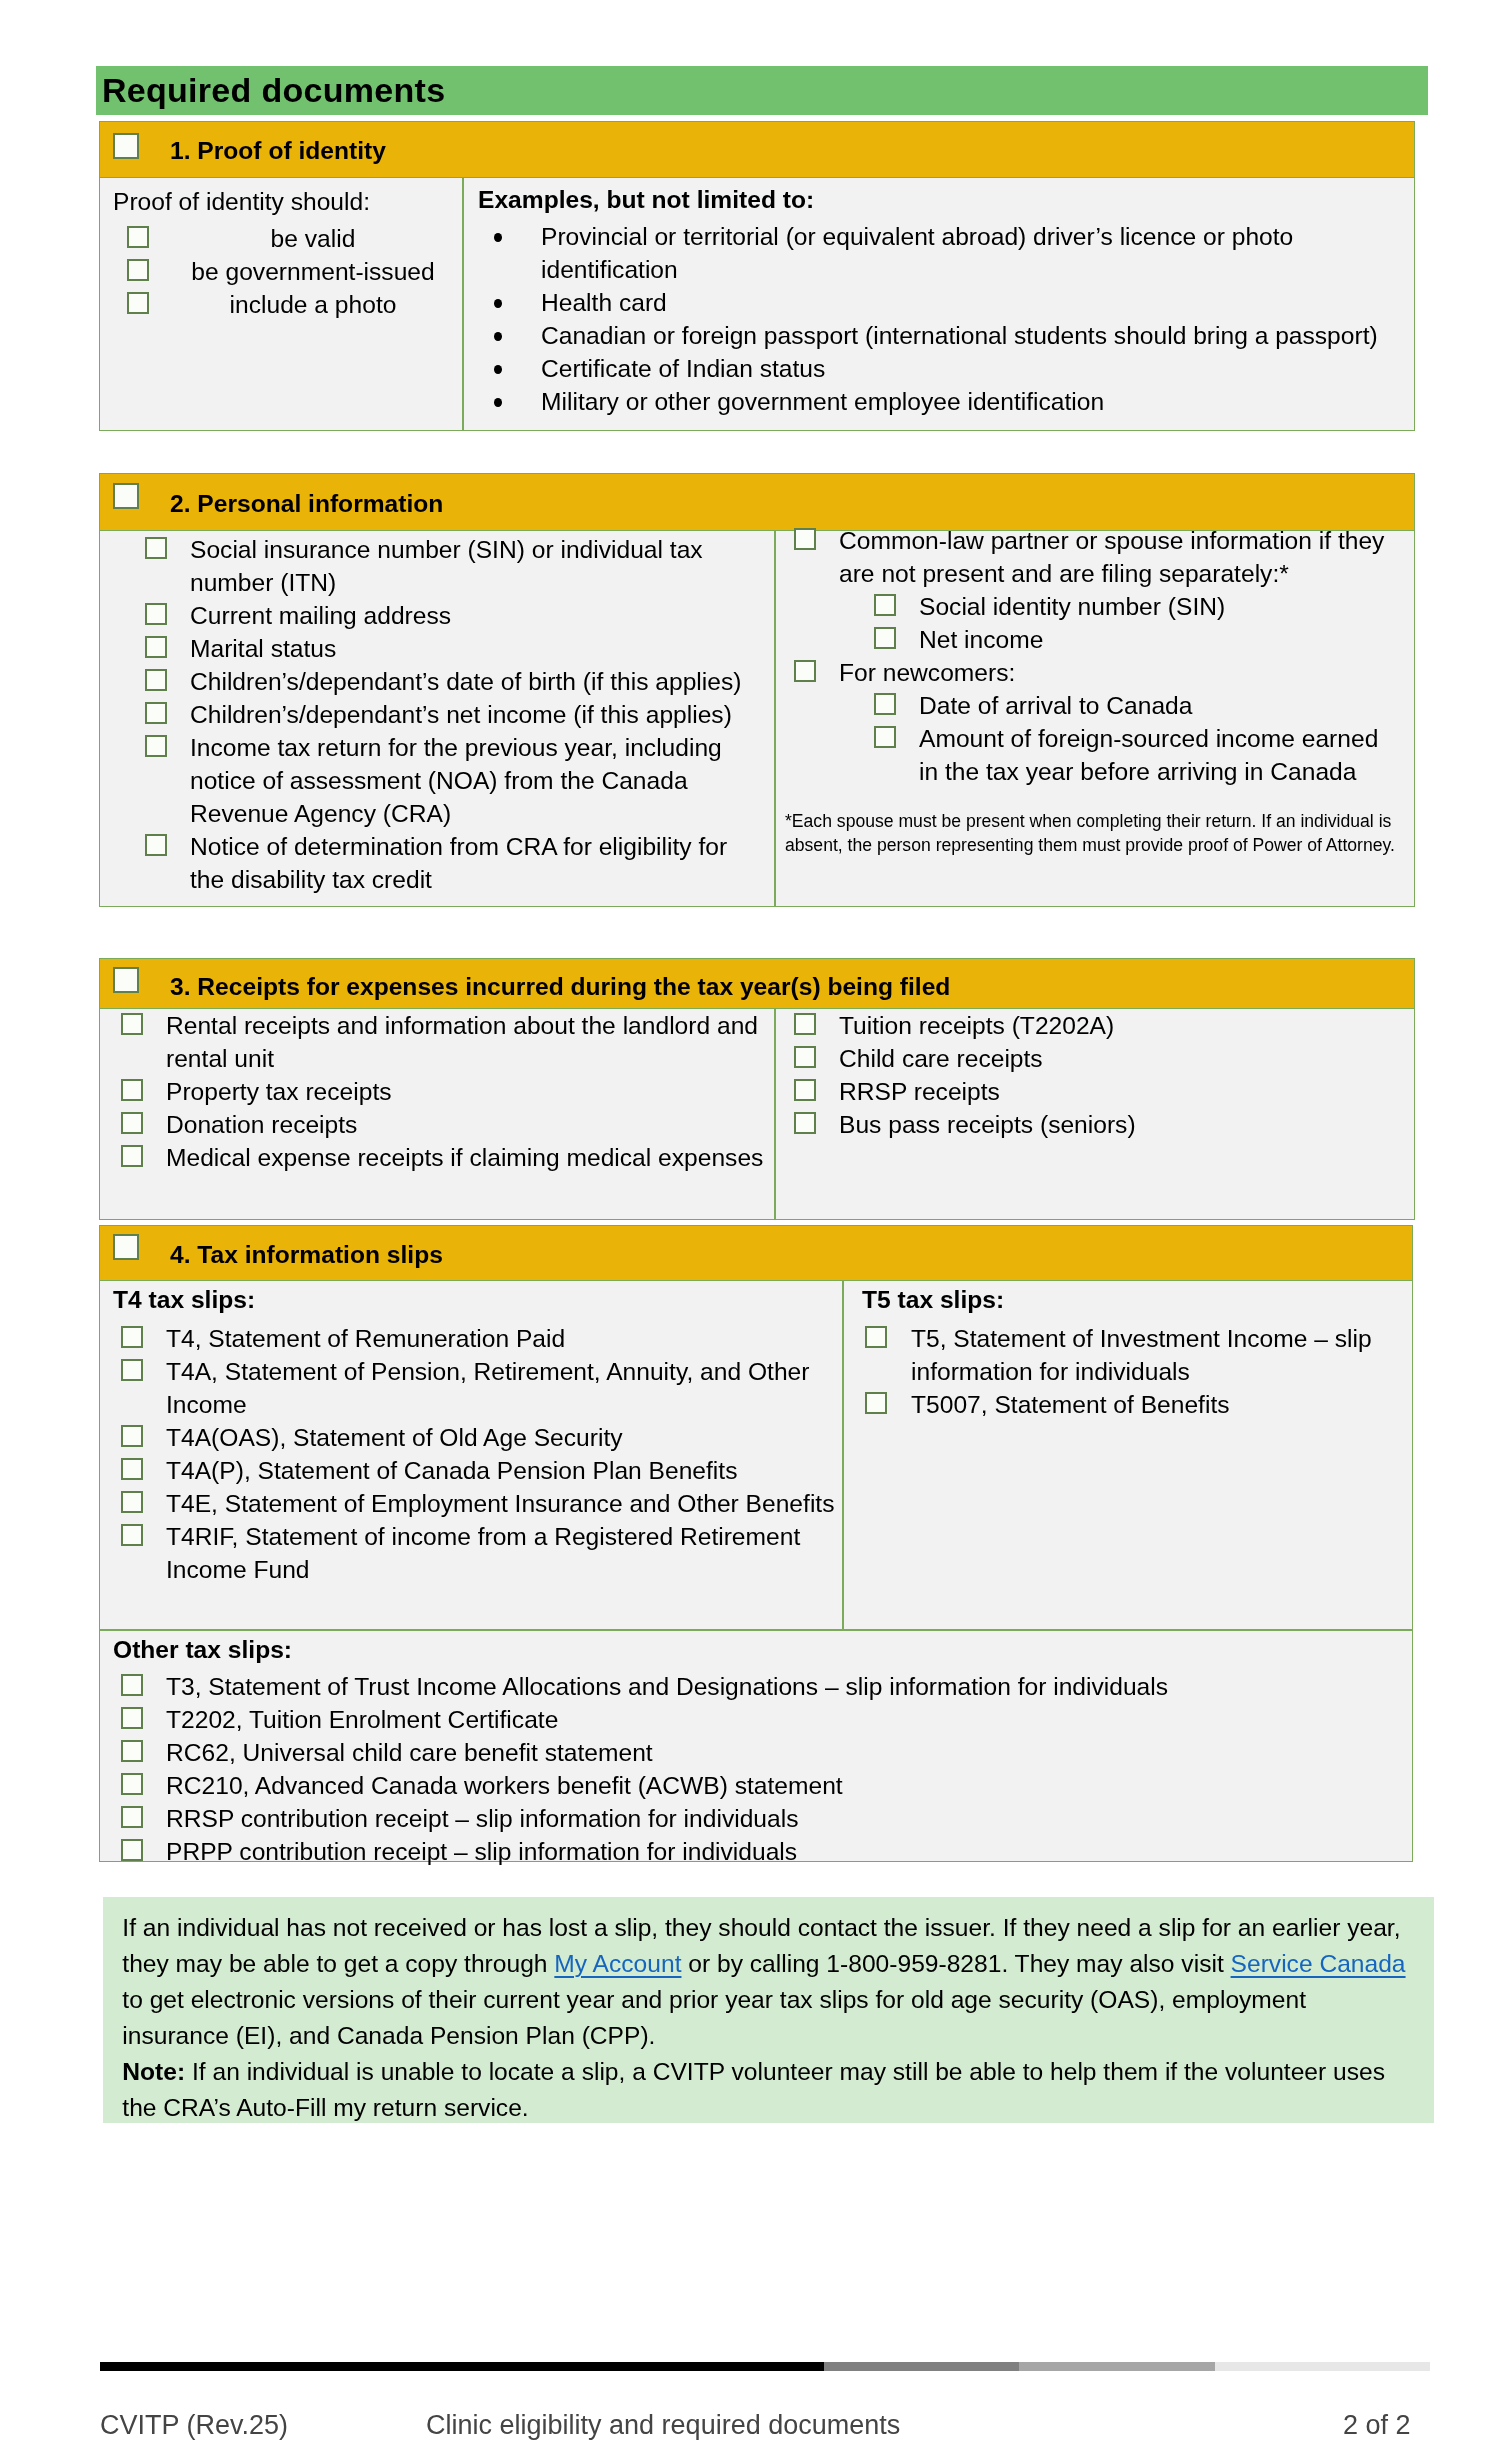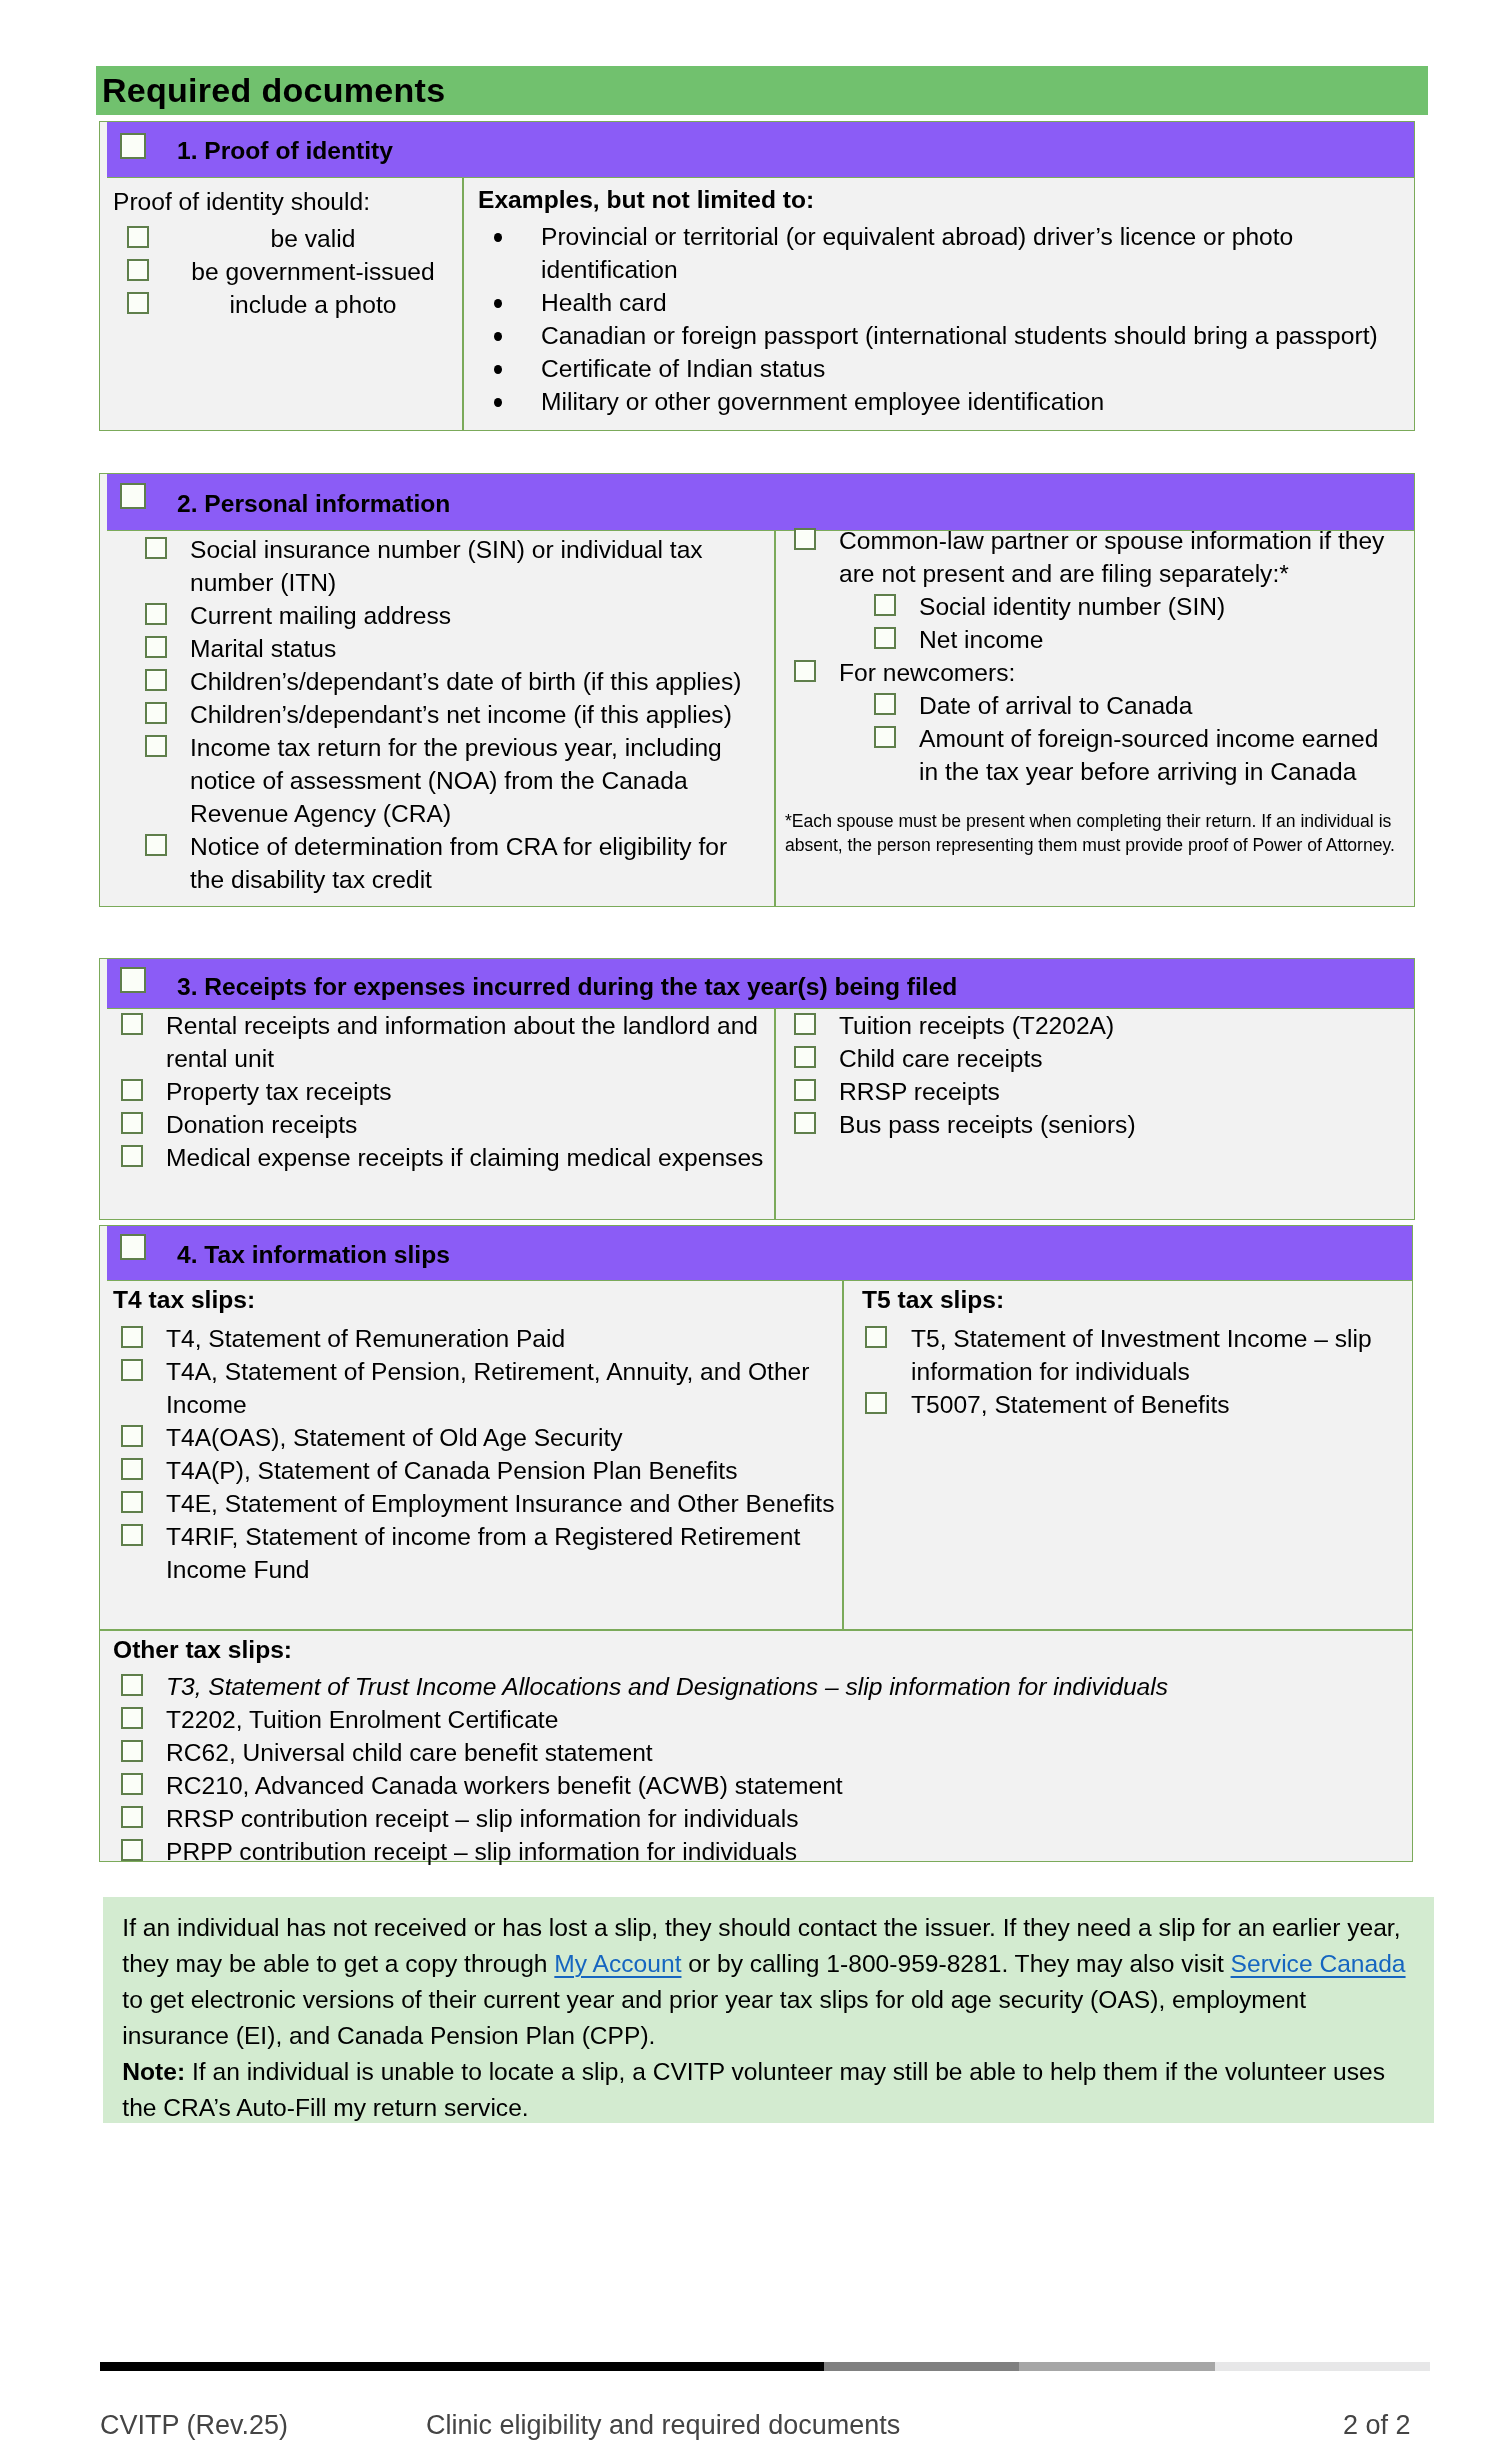--- a/index.html
+++ b/index.html
@@ -4,21 +4,21 @@
 <style>
   html, body { margin:0; padding:0; background:#ffffff; }
   body { width:1495px; height:2462px; position:relative; overflow:hidden;
          font-family:"Liberation Sans", "DejaVu Sans", sans-serif; color:#000; }
   .abs { position:absolute; box-sizing:border-box; }
 
   .title-band { left:96px; top:66px; width:1332px; height:49px; background:#71C16E;
                 font-size:34px; font-weight:bold; line-height:49px; padding-left:5.9px; letter-spacing:0.3px; }
 
   .section { position:absolute; box-sizing:border-box; border:1.8px solid #7BAA5A; background:#F2F2F2; }
-  .sec-head { position:absolute; left:7px; right:0; top:0; background:#8b5cf6; border-bottom:1.8px solid #7BAA5A; }
+  .sec-head { position:absolute; left:0; right:0; top:0; background:#eab308; border-bottom:1.8px solid #7BAA5A; }
   .sec-head .cb { position:absolute; left:13px; width:26px; height:26px; }
   .sec-title { position:absolute; left:70px; font-size:24.6px; font-weight:bold; white-space:nowrap; }
 
   .vdiv { position:absolute; width:1.8px; background:#7BAA5A; }
   .hdiv { position:absolute; height:1.8px; background:#7BAA5A; left:0; right:0; }
 
   .cb { box-sizing:border-box; border:2.3px solid #5F7F4B; background:#FBFEF8; display:inline-block;
         box-shadow: inset 0.6px 0.6px 0 #ffffff; }
 
   .list { position:absolute; margin:0; padding:0; list-style:none; }
@@ -247,21 +247,21 @@
         <span class="txt">T5, Statement of Investment Income – slip information for individuals</span>
       </li>
     <li class="item" style="padding-left:46px;">
         <span class="cb"></span>
         <span class="txt">T5007, Statement of Benefits</span>
       </li>
   </ul>
 
   <div class="label bold" style="left:13px; top:407px;">Other tax slips:</div>
   <ul class="list" style="left:21px; top:444px; width:1272px;">
-    <li class="item" style="padding-left:45px;font-style:italic;">
+    <li class="item" style="padding-left:45px;">
         <span class="cb"></span>
         <span class="txt">T3, Statement of Trust Income Allocations and Designations – slip information for individuals</span>
       </li>
     <li class="item" style="padding-left:45px;">
         <span class="cb"></span>
         <span class="txt">T2202, Tuition Enrolment Certificate</span>
       </li>
     <li class="item" style="padding-left:45px;">
         <span class="cb"></span>
         <span class="txt">RC62, Universal child care benefit statement</span>

